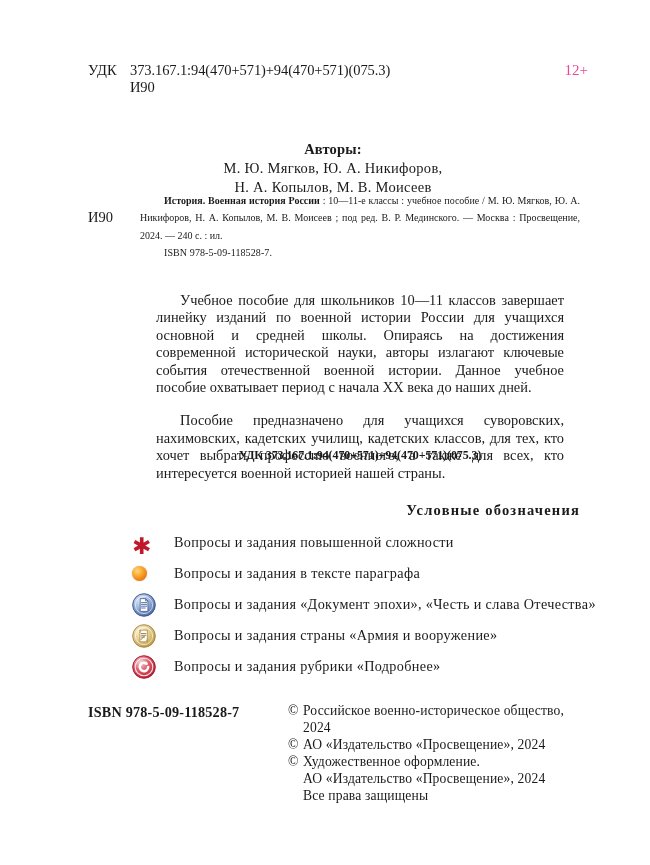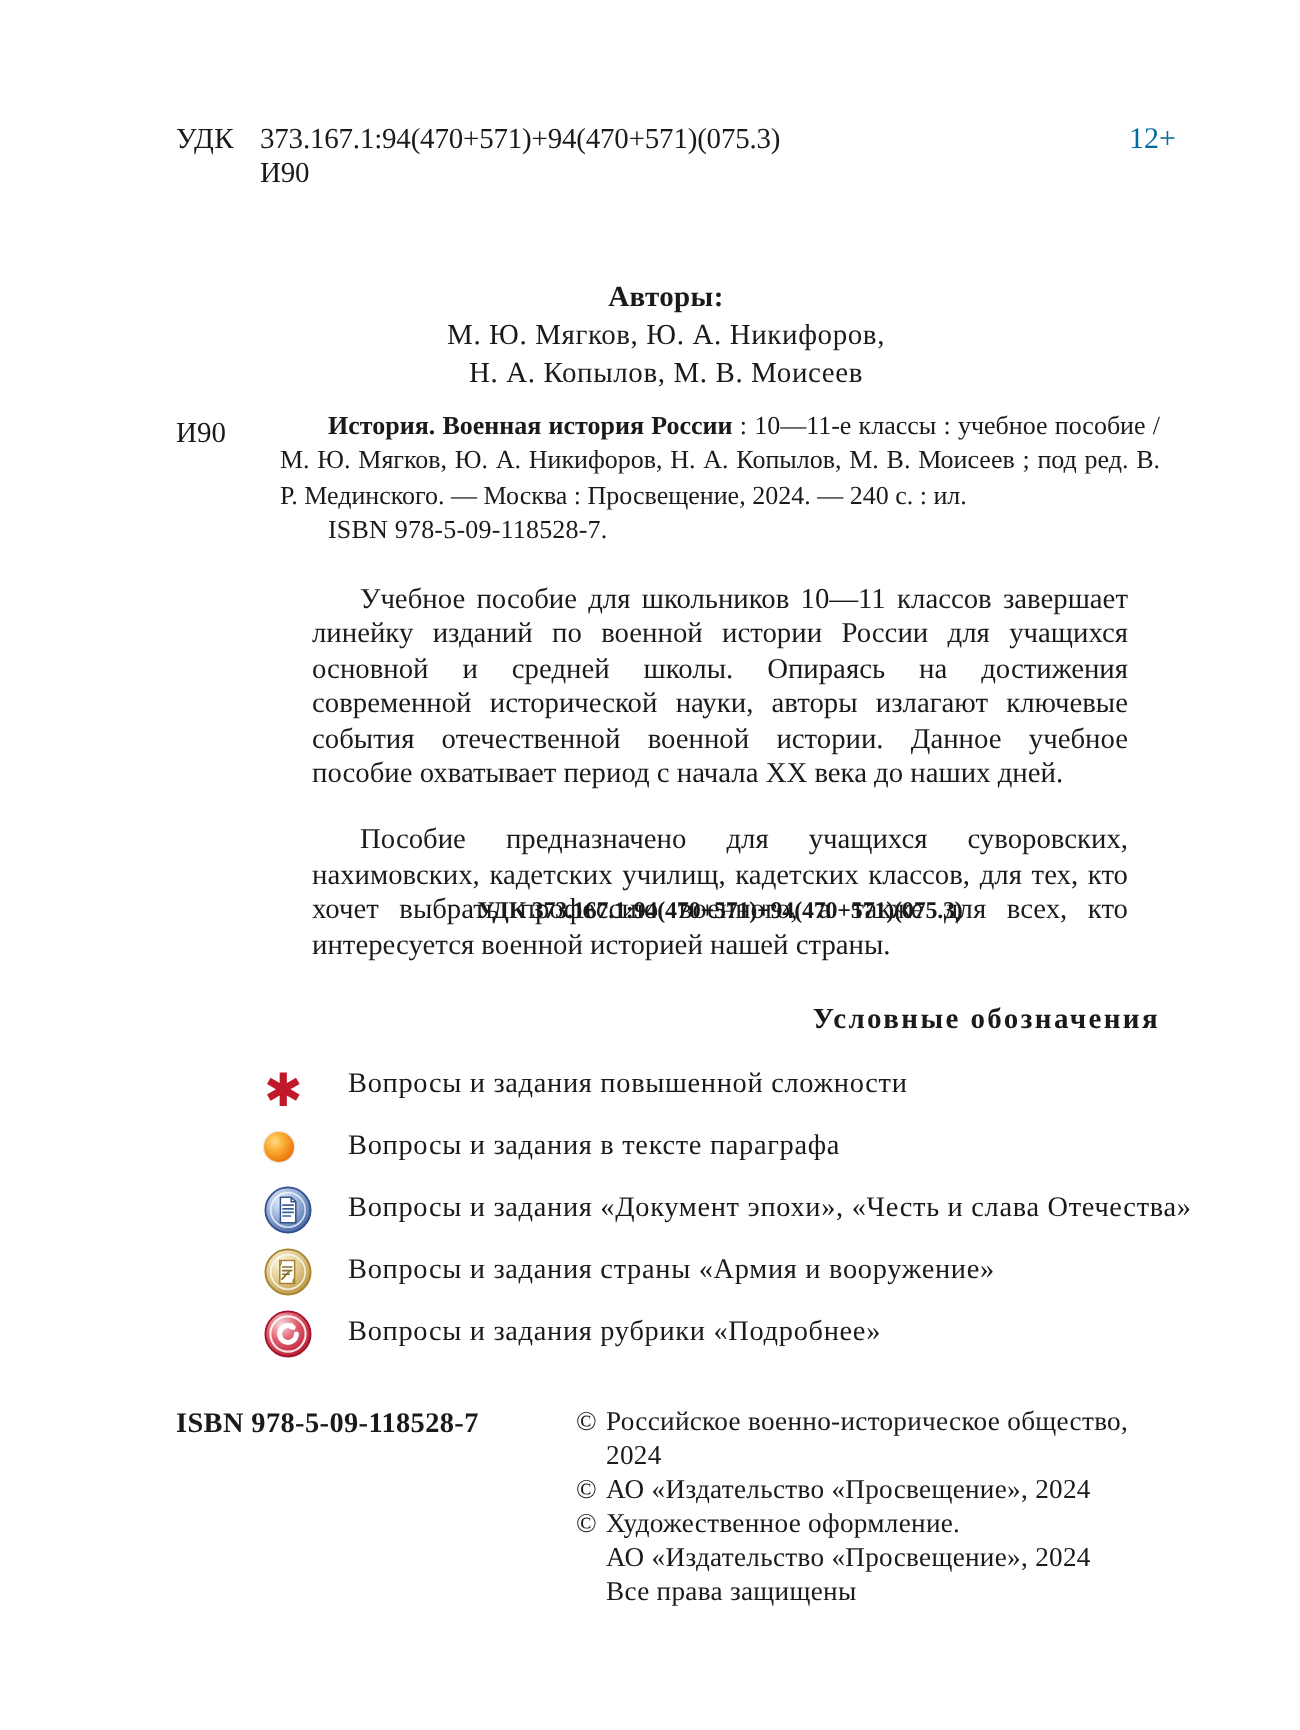--- a/index.html
+++ b/index.html
@@ -43,21 +43,21 @@
   }
   .cls-value {
     flex: 1 1 auto;
     letter-spacing: -0.1px;
   }
   .age-mark {
     position: absolute;
     right: 0;
     top: 0;
     font-size: 15px;
-    color: #0369a1;
+    color: #ec4899;
   }
   .top-wrap { position: relative; }
 
   
   .authors {
     position: absolute;
     left: 88px;
     top: 120px;
     width: 490px;
     text-align: center;
@@ -83,25 +83,24 @@
   }
   .biblio-mark {
     position: absolute;
     left: 0;
     top: 17px;
     font-size: 14.5px;
   }
   .biblio-body {
     margin-left: 52px;
     width: 440px;
-    font-size: 13px;
+    font-size: 10px;
     line-height: 17.4px;
     text-align: justify;
     text-justify: inter-word;
-    margin-top: 12px;
   }
   .biblio-body p {
     margin: 0;
     text-indent: 24px;
   }
   .biblio-title { font-weight: bold; }
   .isbn-line {
     text-indent: 24px;
     margin: 0;
     letter-spacing: 0.1px;

